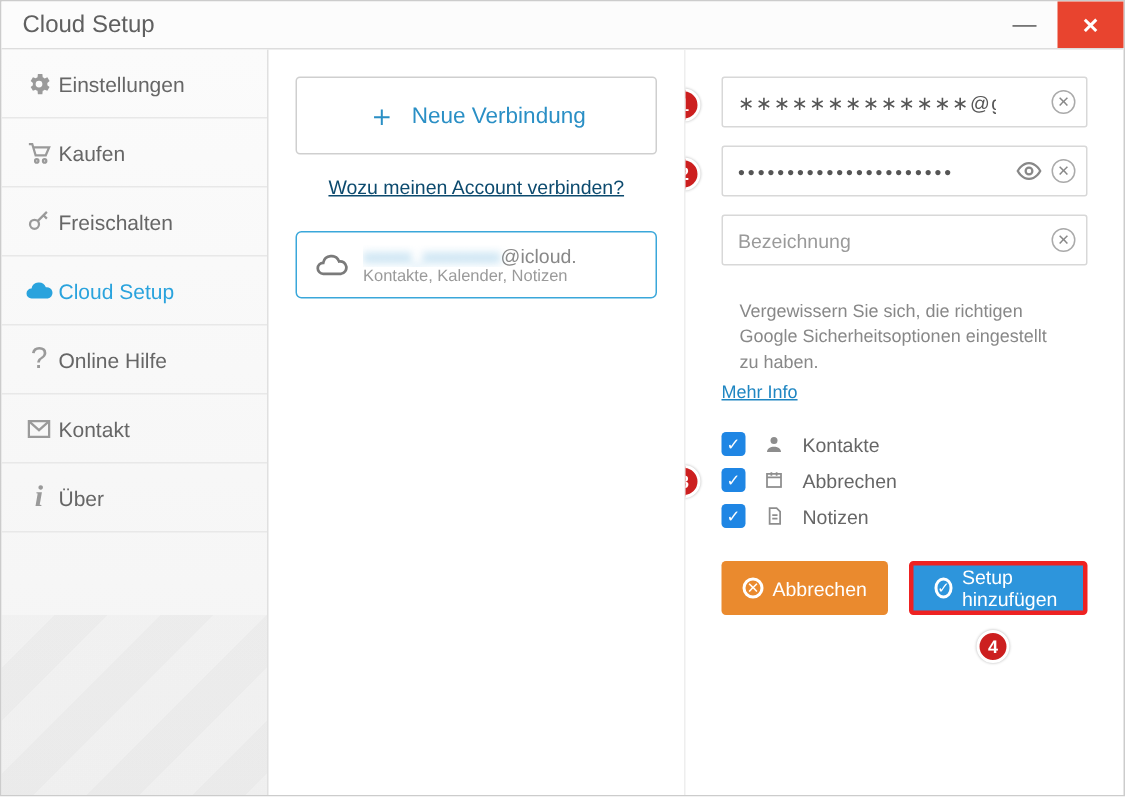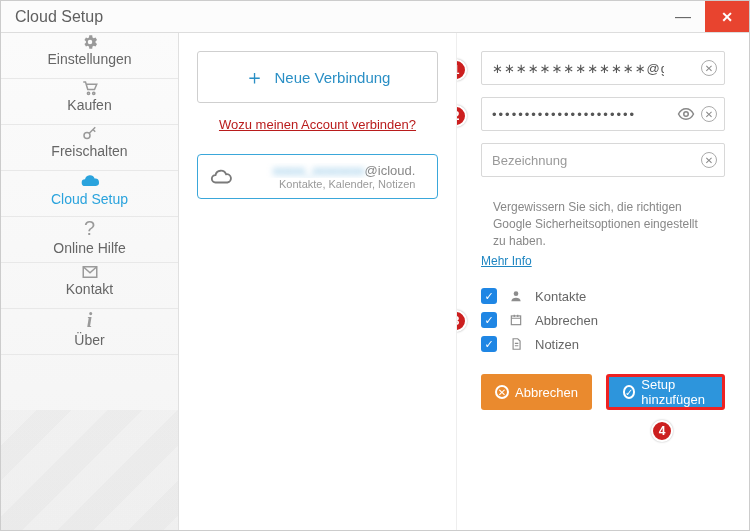--- a/index.html
+++ b/index.html
@@ -7,36 +7,36 @@
   .window { width: 750px; height: 531px; border: 1px solid #ccc; display: flex; flex-direction: column; position: relative; }
   .titlebar { height: 32px; display: flex; align-items: center; justify-content: space-between; border-bottom: 1px solid #ddd; padding-left: 14px; background: #fcfcfc; }
   .titlebar .title { font-size: 16px; color: #606060; }
   .titlebar .controls { display: flex; height: 100%; }
   .titlebar .wbtn { width: 44px; display: flex; align-items: center; justify-content: center; height: 100%; }
   .titlebar .min { color: #666; font-size: 16px; }
   .titlebar .close { background: #e8442f; color: #fff; font-size: 14px; font-weight: bold; }
   .body { flex: 1; display: flex; overflow: hidden; }
   .sidebar { width: 178px; border-right: 1px solid #e0e0e0; background: linear-gradient(#fbfbfb,#f4f4f4); position: relative; }
   .sidebar::after { content:""; position:absolute; left:0; right:0; bottom:0; height:120px; background: repeating-linear-gradient(135deg, rgba(0,0,0,0.02) 0 25px, rgba(0,0,0,0.04) 25px 50px); pointer-events:none; }
-  .side-item { display: flex; align-items: center; height: 46px; padding: 0 12px; border-bottom: 1px solid #e8e8e8; color: #666; cursor: pointer; position:relative; z-index:1;flex-direction:column; }
+  .side-item { display: flex; align-items: center; height: 46px; padding: 0 12px; border-bottom: 1px solid #e8e8e8; color: #666; cursor: pointer; position:relative; z-index:1; }
   .side-item.active { color: #2aa3dd; }
   .side-item .sicon { width: 26px; color: #9a9a9a; display:flex; align-items:center; justify-content:center; }
   .side-item.active .sicon { color: #2aa3dd; }
   .side-item span.label { font-size: 14px; }
   .gear { width:18px; height:18px; }
   .mid { width: 278px; padding: 18px 18px; border-right: 1px solid #eee; position: relative; }
   .new-conn { border: 1px solid #cfcfcf; border-radius: 3px; height: 52px; display:flex; align-items:center; justify-content:center; color:#2a8fc5; font-size:15px; gap:10px; background:#fff; cursor:pointer; }
   .new-conn .plus { color:#2a8fc5; font-size:20px; font-weight:300; }
-  .link-why { display:block; text-align:center; margin:14px 0 22px; color:#b91c1c; text-decoration: underline; font-size:13px; cursor:pointer; }
+  .link-why { display:block; text-align:center; margin:14px 0 22px; color:#0c4a6e; text-decoration: underline; font-size:13px; cursor:pointer; }
   .acct-card { border: 1px solid #3aa7da; border-radius: 4px; padding: 8px 12px; display:flex; align-items:center; gap:10px; background:#fff; }
   .acct-card .cloud { color:#7a7a7a; }
   .acct-card .info { display:flex; flex-direction:column; overflow:hidden; }
   .acct-card .addr { color:#888; font-size:13px; white-space:nowrap; overflow:hidden; text-overflow:ellipsis;text-align:right; }
   .acct-card .addr .blur { filter: blur(3px); color:#6bb3dd; }
-  .acct-card .sub { color:#9a9a9a; font-size:11px;margin-left:37px; }
+  .acct-card .sub { color:#9a9a9a; font-size:11px; }
   .right { flex:1; padding: 18px 24px 18px 24px; position:relative; overflow:hidden; }
   .field { position:relative; margin-bottom: 12px; }
   .field input { width: 100%; height: 34px; border:1px solid #d8d8d8; border-radius:2px; padding: 0 60px 0 10px; font-size: 13px; color:#555; letter-spacing: 1px; font-family: inherit; }
   .field input::placeholder { color:#9a9a9a; letter-spacing:0; }
   .righticons { position:absolute; right:8px; top:0; bottom:0; display:flex; align-items:center; gap:6px; }
   .circle-x { width:16px; height:16px; border:1px solid #aaa; border-radius:50%; display:flex; align-items:center; justify-content:center; color:#888; font-size:10px; cursor:pointer; }
   .eye { color:#888; }
   .note { color:#888; font-size:12px; margin: 22px 12px 4px; line-height:1.4; }
   .more { color:#1f86c2; text-decoration:underline; font-size:12px; cursor:pointer; }
   .checks { margin-top: 20px; }

